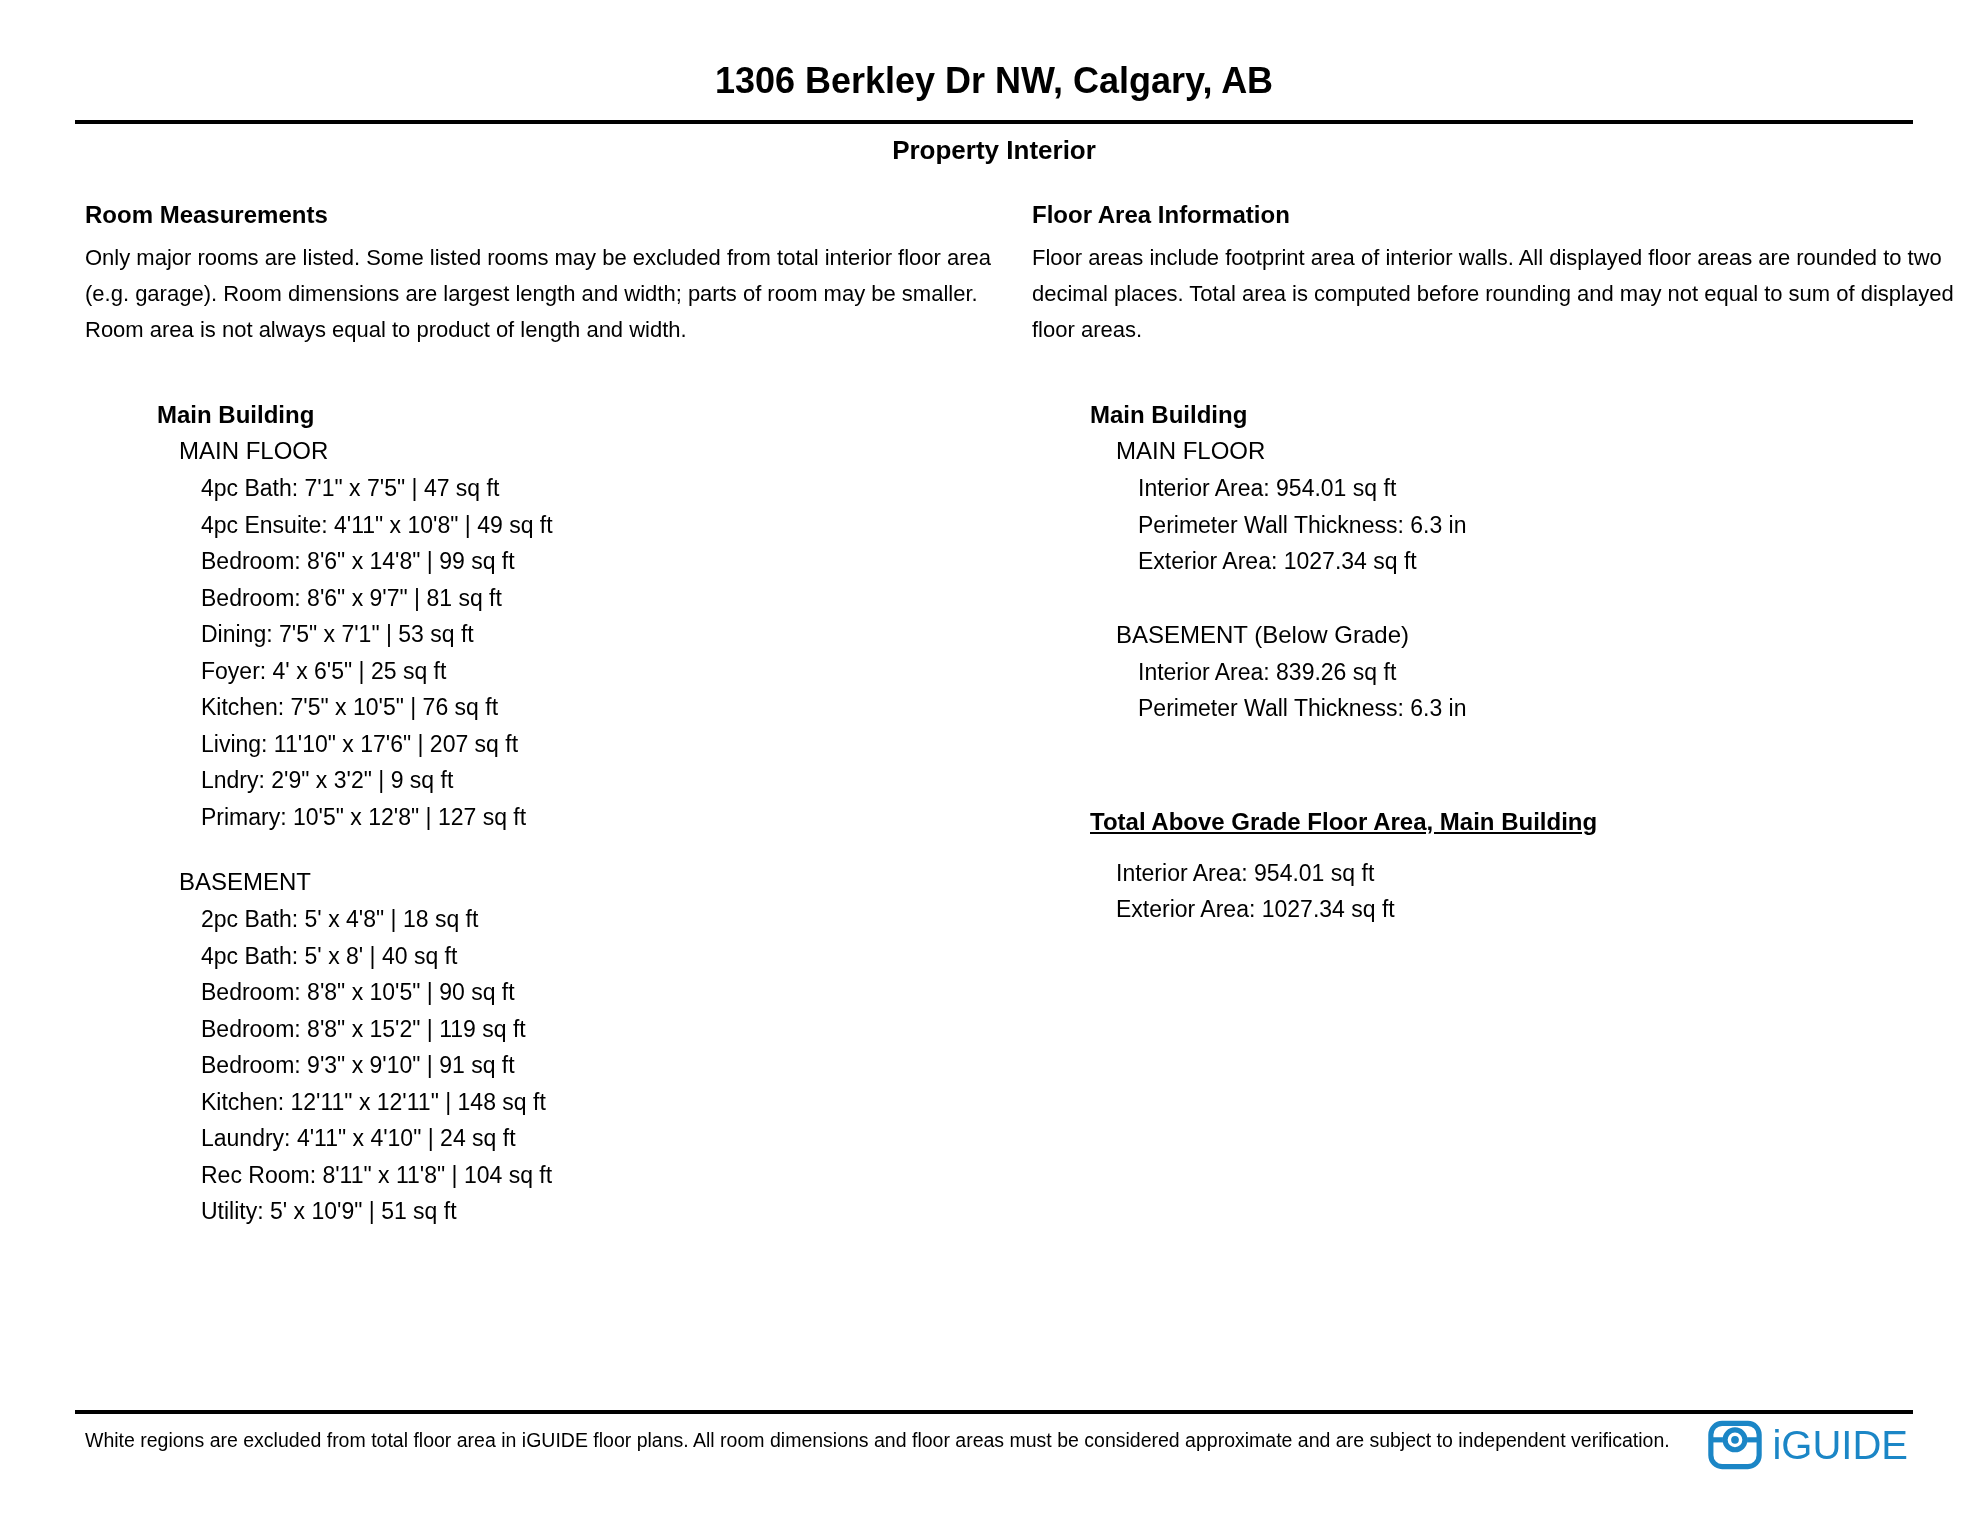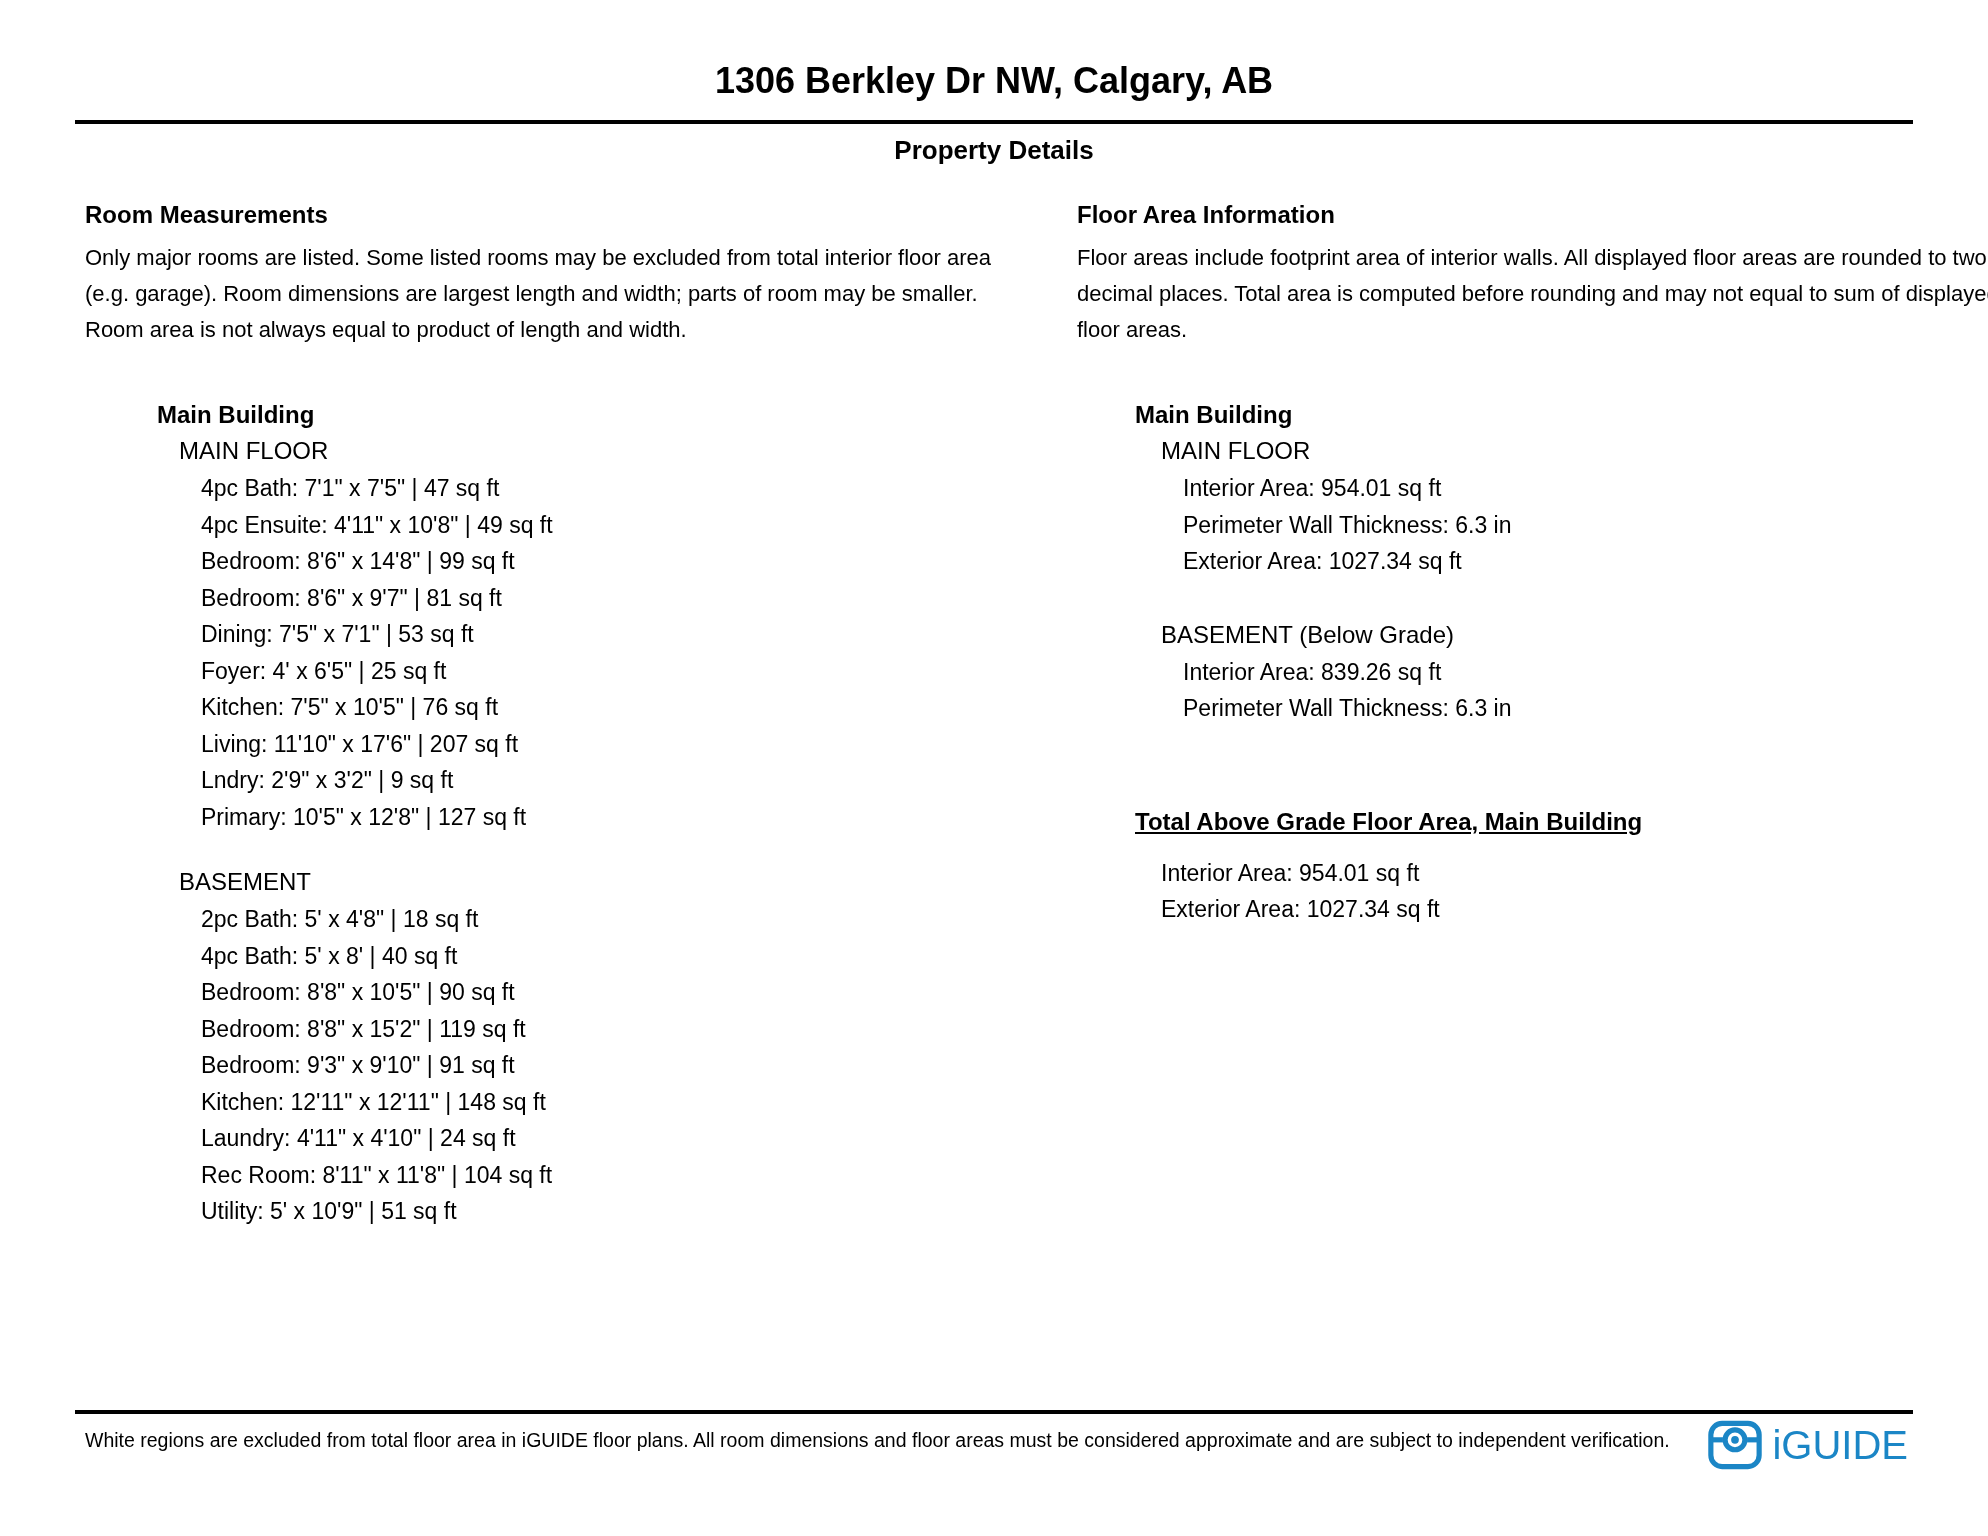--- a/index.html
+++ b/index.html
@@ -16,21 +16,21 @@
     margin: 0; padding-top: 60px;
     text-align: center; font-size: 36px; font-weight: bold; line-height: 42px;
   }
   .rule { height: 4px; background: #000; margin: 18px 75px 0 75px; }
   .page-subtitle {
     margin: 10px 0 0 0; text-align: center;
     font-size: 26px; font-weight: bold; line-height: 32px;
   }
 
   
-  .columns { display: flex; margin-top: 34px; gap: 45px; }
+  .columns { display: flex; margin-top: 34px; }
   .col-left  { margin-left: 85px; width: 947px; flex: none; }
   .col-right { flex: 1; margin-right: 40px; }
 
   .section-heading { margin: 0; font-size: 24px; font-weight: bold; line-height: 30px; }
   .desc { margin: 10px 0 0 0; font-size: 22px; line-height: 36px; white-space: pre; }
 
   .building { margin-top: 50px; }
   .building-name { font-size: 24px; font-weight: bold; line-height: 34px; }
   .col-left  .building-name { margin-left: 72px; }
   .col-right .building-name { margin-left: 58px; }
@@ -67,21 +67,21 @@
   .logo svg { display: block; }
 </style>
 </head>
 <body>
 
 <div class="page">
 
   <header>
     <h1 class="page-title">1306 Berkley Dr NW, Calgary, AB</h1>
     <div class="rule"></div>
-    <h2 class="page-subtitle">Property Details</h2>
+    <h2 class="page-subtitle">Property Interior</h2>
   </header>
 
   <div class="columns">
 
     <section class="col-left">
       <h3 class="section-heading">Room Measurements</h3>
       <p class="desc">Only major rooms are listed. Some listed rooms may be excluded from total interior floor area
 (e.g. garage). Room dimensions are largest length and width; parts of room may be smaller.
 Room area is not always equal to product of length and width.</p>
 

